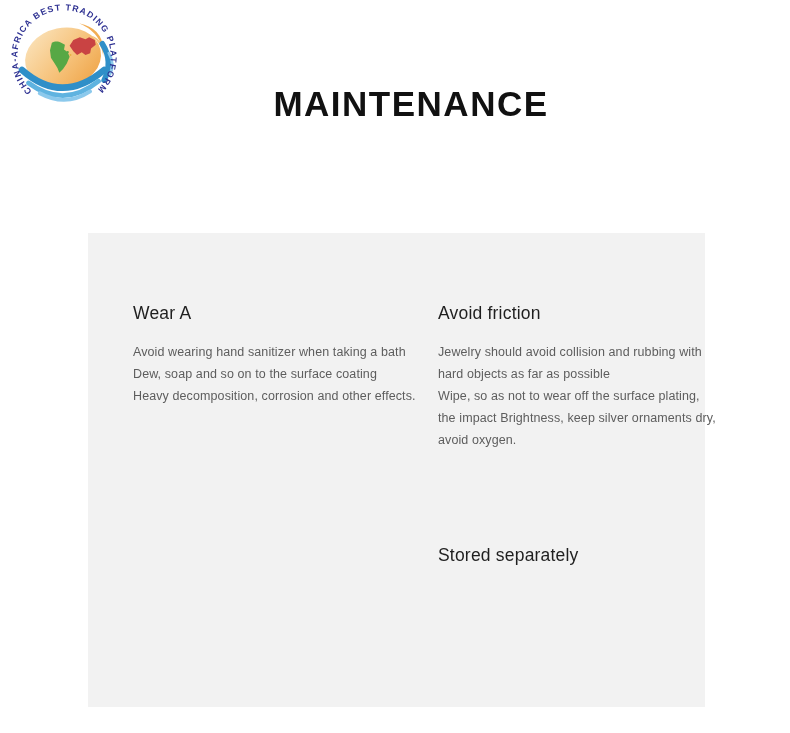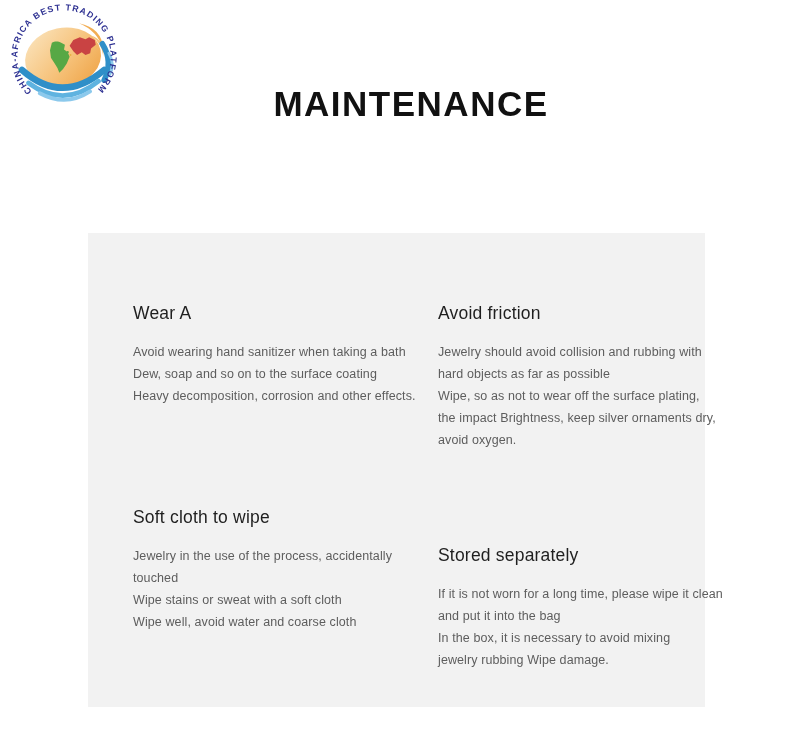--- a/index.html
+++ b/index.html
@@ -105,28 +105,18 @@
 
   <div class="care-section pos-2">
     <div class="care-title">Avoid friction</div>
     <div class="care-body">Jewelry should avoid collision and rubbing with
 hard objects as far as possible
 Wipe, so as not to wear off the surface plating,
 the impact Brightness, keep silver ornaments dry,
 avoid oxygen.</div>
   </div>
 
-  <div class="care-section pos-3">
-    <div class="care-title">Soft cloth to wipe</div>
-    <div class="care-body">Jewelry in the use of the process, accidentally touched
-Wipe stains or sweat with a soft cloth
-Wipe well, avoid water and coarse cloth</div>
-  </div>
 
   <div class="care-section pos-4">
     <div class="care-title">Stored separately</div>
-    <div class="care-body">If it is not worn for a long time, please wipe it clean
-and put it into the bag
-In the box, it is necessary to avoid mixing
-jewelry rubbing  Wipe damage.</div>
   </div>
 
 </div>
 
 </body></html>

